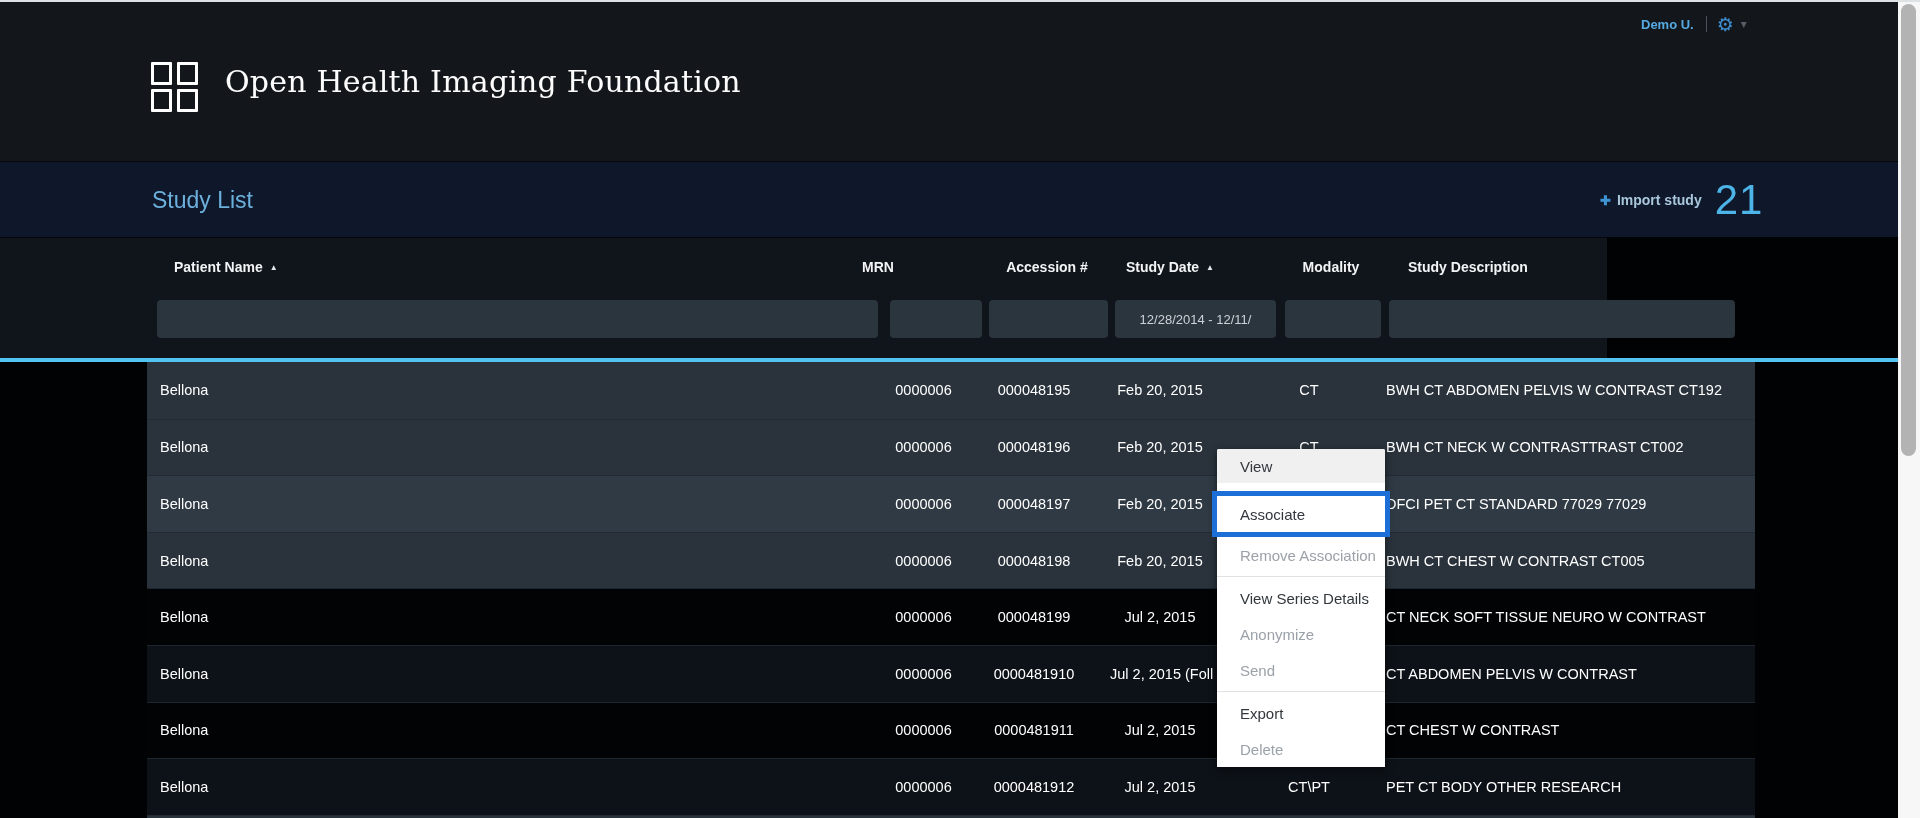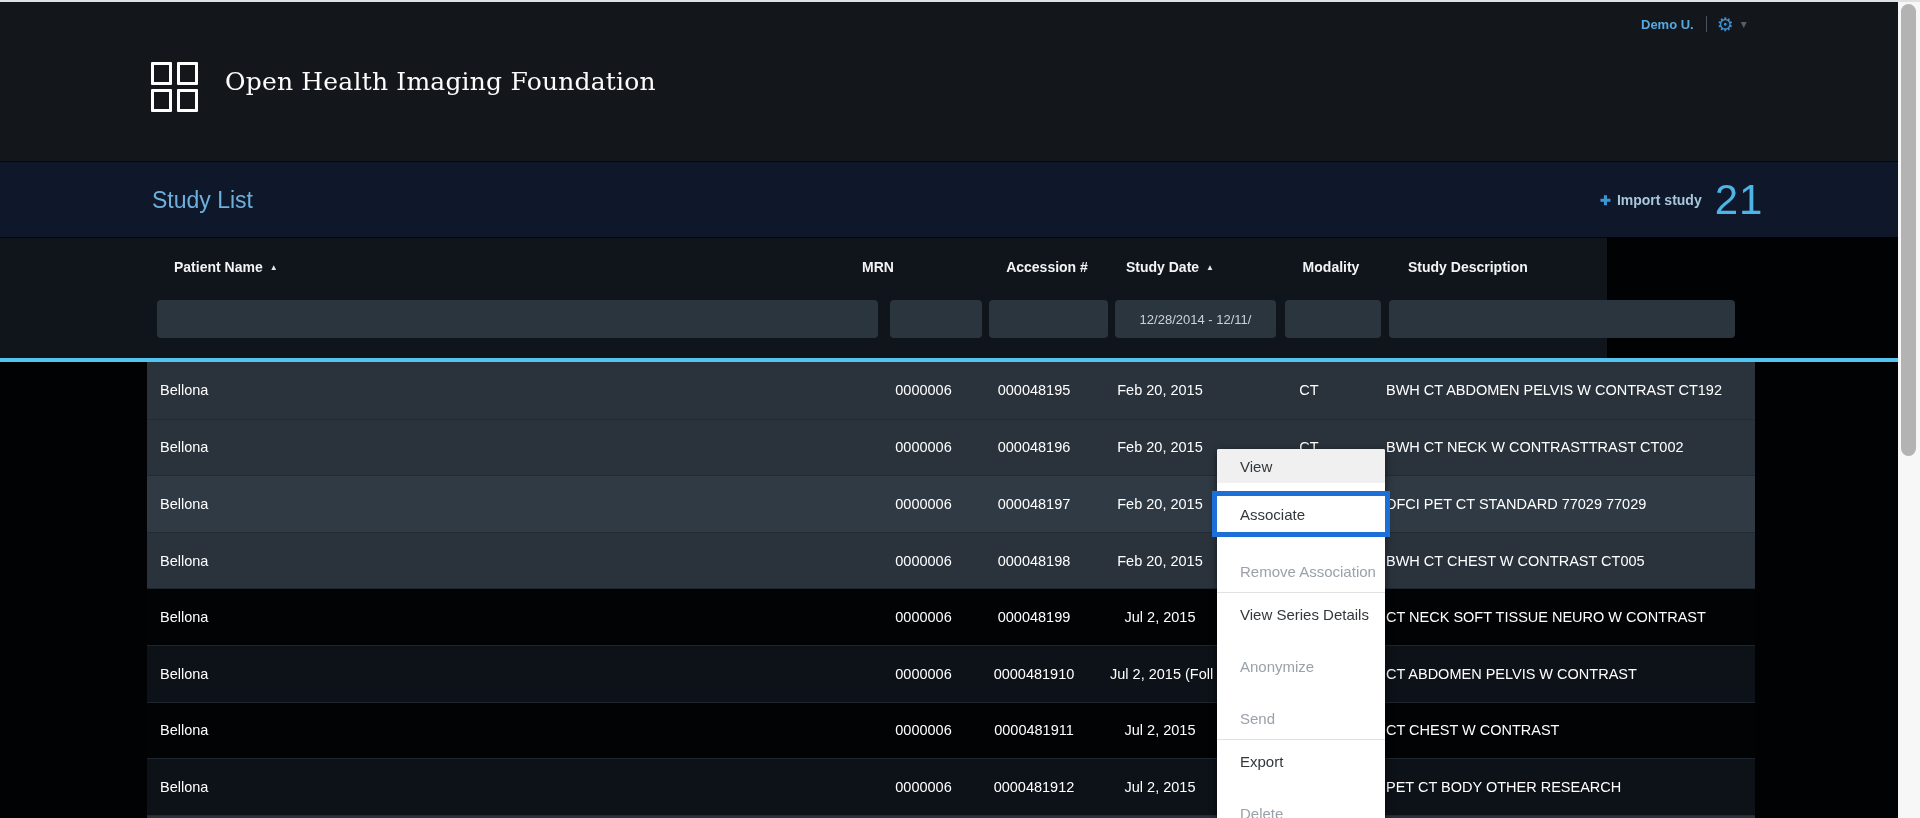--- a/index.html
+++ b/index.html
@@ -10,21 +10,21 @@
   
   .top-strip{position:absolute;top:0;left:0;width:1920px;height:2px;background:#dfe2e4;z-index:60;}
 
   
   .header{position:absolute;top:0;left:0;width:1898px;height:161px;background:#13171c;}
   .logo{position:absolute;left:151px;top:62px;height:52px;display:flex;align-items:center;}
   .logo-grid{width:48px;height:52px;display:grid;grid-template-columns:21px 21px;
              grid-template-rows:23px 23px;column-gap:5px;row-gap:4px;}
   .logo-grid span{border:3px solid #fff;border-radius:1px;}
   .logo-title{position:relative;top:-7px;margin-left:26px;font-family:"DejaVu Serif",serif;
-              font-size:25px;color:#fcfcfc;letter-spacing:0.2px;white-space:nowrap;}
+              font-size:30px;color:#fcfcfc;letter-spacing:0.2px;white-space:nowrap;}
 
   .user-area{position:absolute;top:12px;left:1641px;height:24px;display:flex;align-items:center;}
   .user-name{font-size:13px;font-weight:bold;color:#55aae1;}
   .user-sep{width:1px;height:16px;background:#49535d;margin:0 10px 0 12px;}
   .gear{font-size:19px;color:#3f8fd0;line-height:1;}
   .caret{font-size:12px;color:#545e68;margin-left:7px;}
 
   
   .studybar{position:absolute;top:161px;left:0;width:1898px;height:76px;background:#0f172a;
             border-top:1px solid #05070a;box-sizing:border-box;}
@@ -78,21 +78,21 @@
   .c-date{width:170px;text-align:center;padding-right:70px;box-sizing:border-box;white-space:nowrap;}
   .c-modality{width:106px;text-align:center;padding-right:48px;box-sizing:border-box;}
   .c-desc{flex:1;white-space:nowrap;overflow:hidden;}
   .row-sliver{height:4px;background:#2a333c;border-top:1px solid #222b33;}
 
   
   .menu{position:absolute;left:1217px;top:449px;width:168px;background:#fff;border-radius:2px;
         box-shadow:0 2px 8px rgba(0,0,0,0.55);z-index:40;box-sizing:border-box;}
   .mi{height:36px;display:flex;align-items:center;padding-left:23px;font-size:15px;color:#32373c;
       cursor:pointer;background:#fff;}
-  .mi.dis{color:#9aa1a8;margin-top:16px;}
+  .mi.dis{color:#9aa1a8;}
   .mi-view{height:34px;background:#f0f0f0;border-radius:2px 2px 0 0;}
   .mi-gap{height:8px;background:#fff;}
   .mi-assoc{height:46px;border:5px solid #1c6fd6;margin:0 -5px;padding-left:23px;background:#fff;
             box-sizing:border-box;}
   .mdiv{height:1px;background:#e1e1e1;margin:3px 0;}
 
   
   .sb-track{position:absolute;left:1898px;top:0;width:22px;height:818px;background:#f7f7f7;}
   .sb-thumb{position:absolute;left:3px;top:4px;width:15px;height:452px;background:#b3b3b3;
             border-radius:8px;cursor:grab;}

